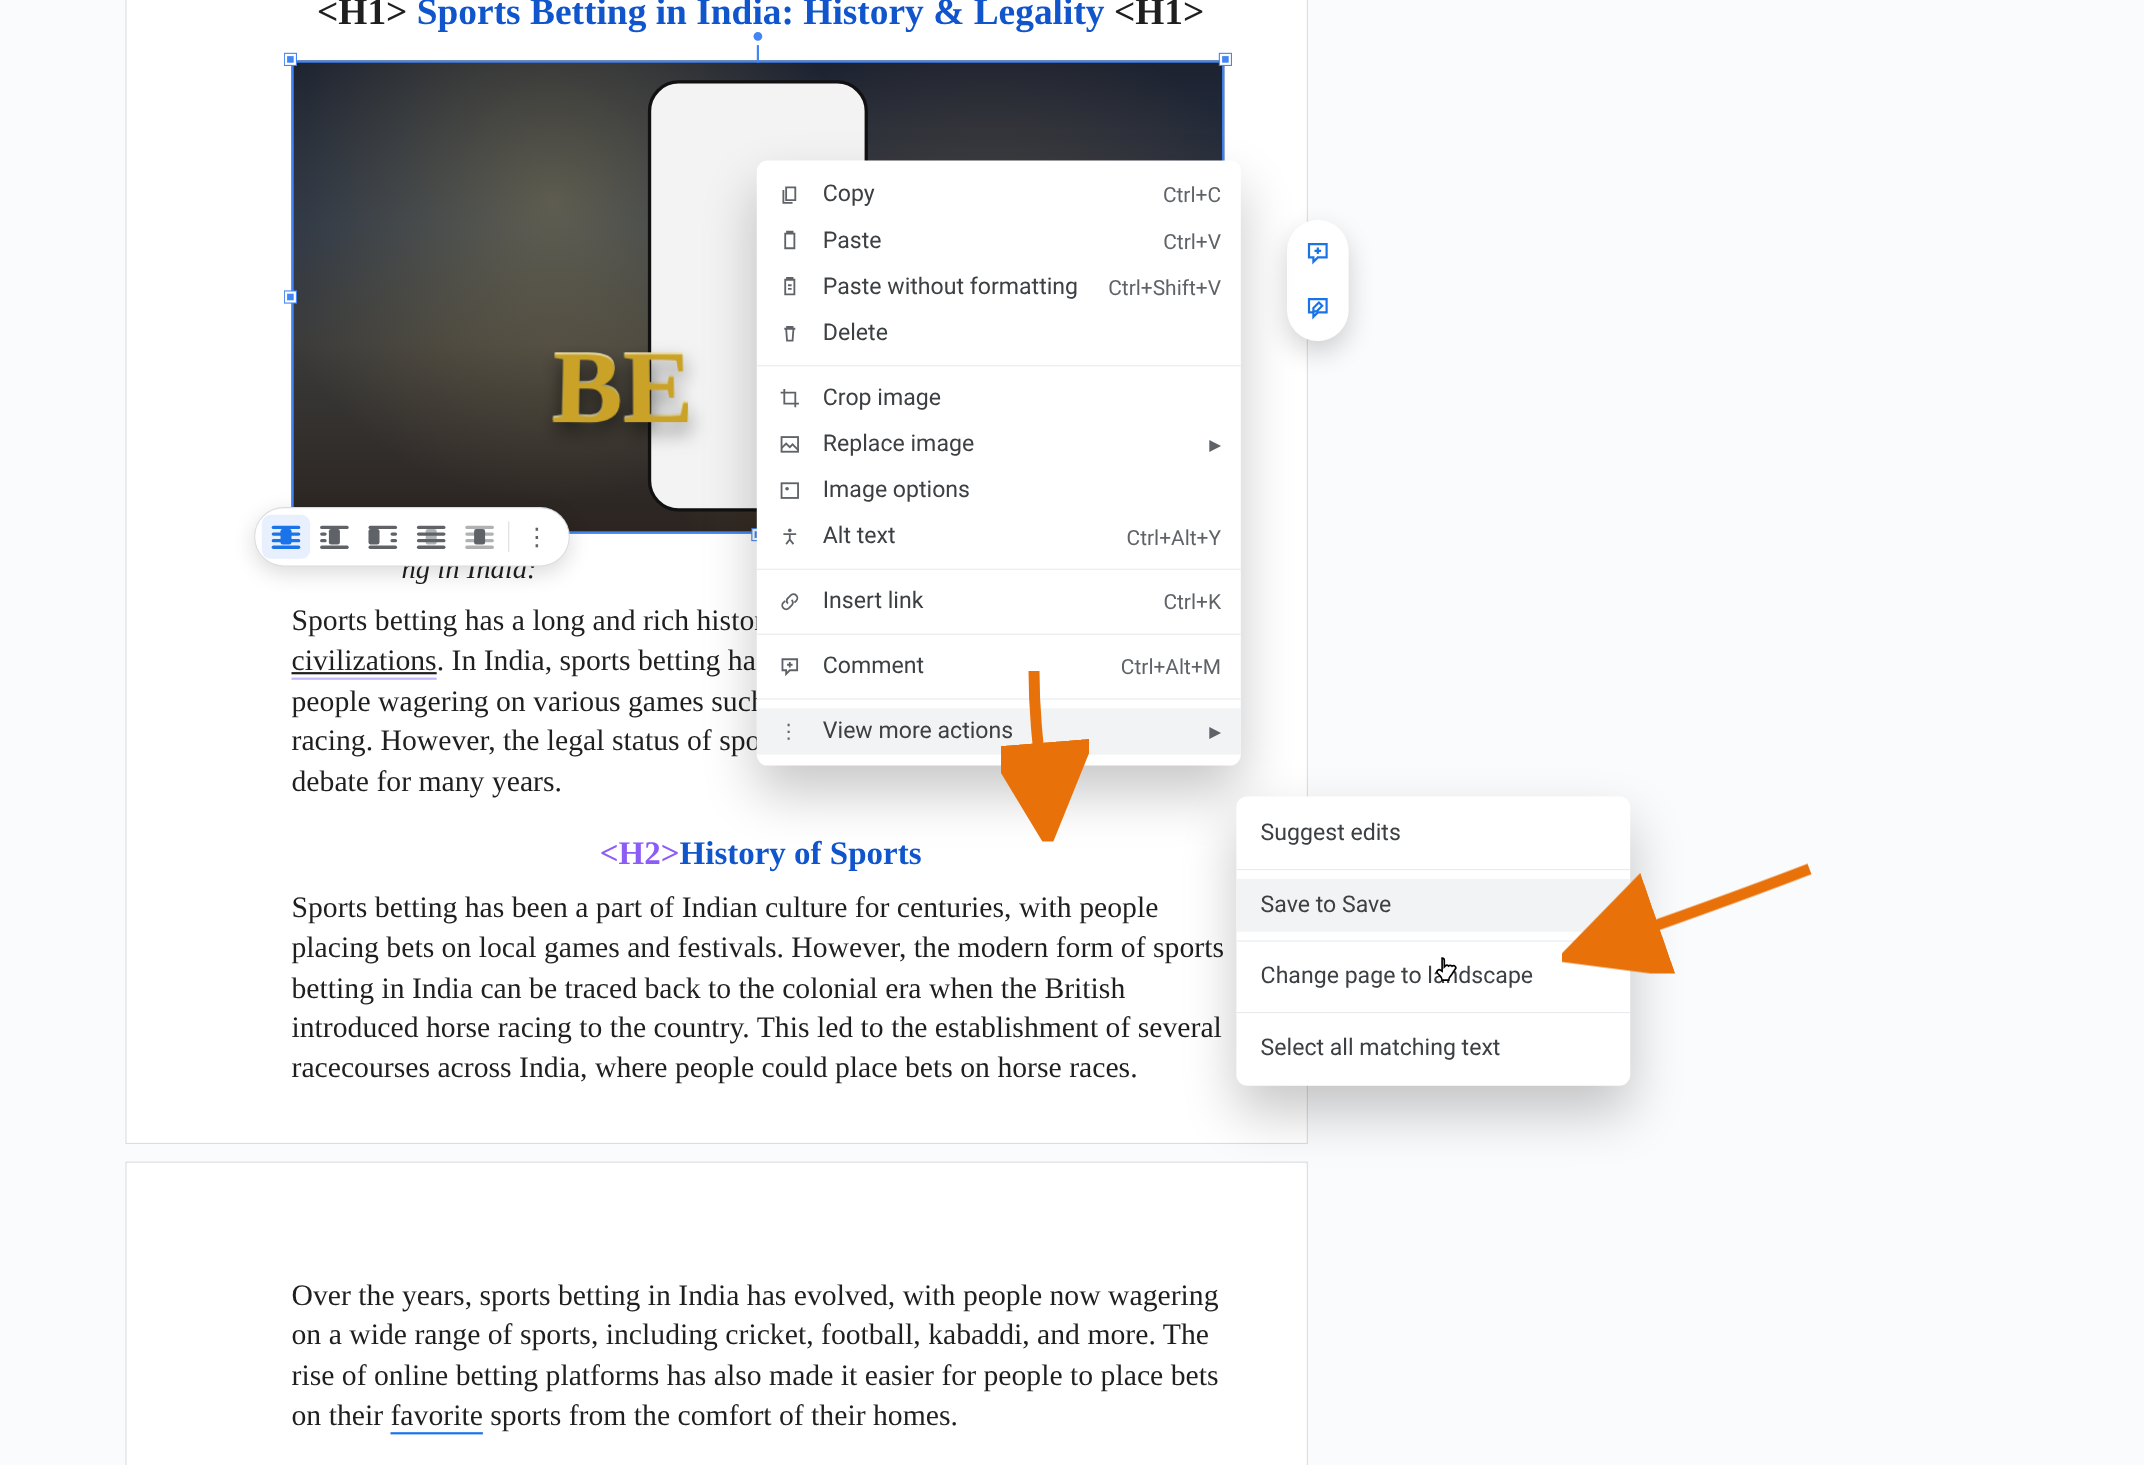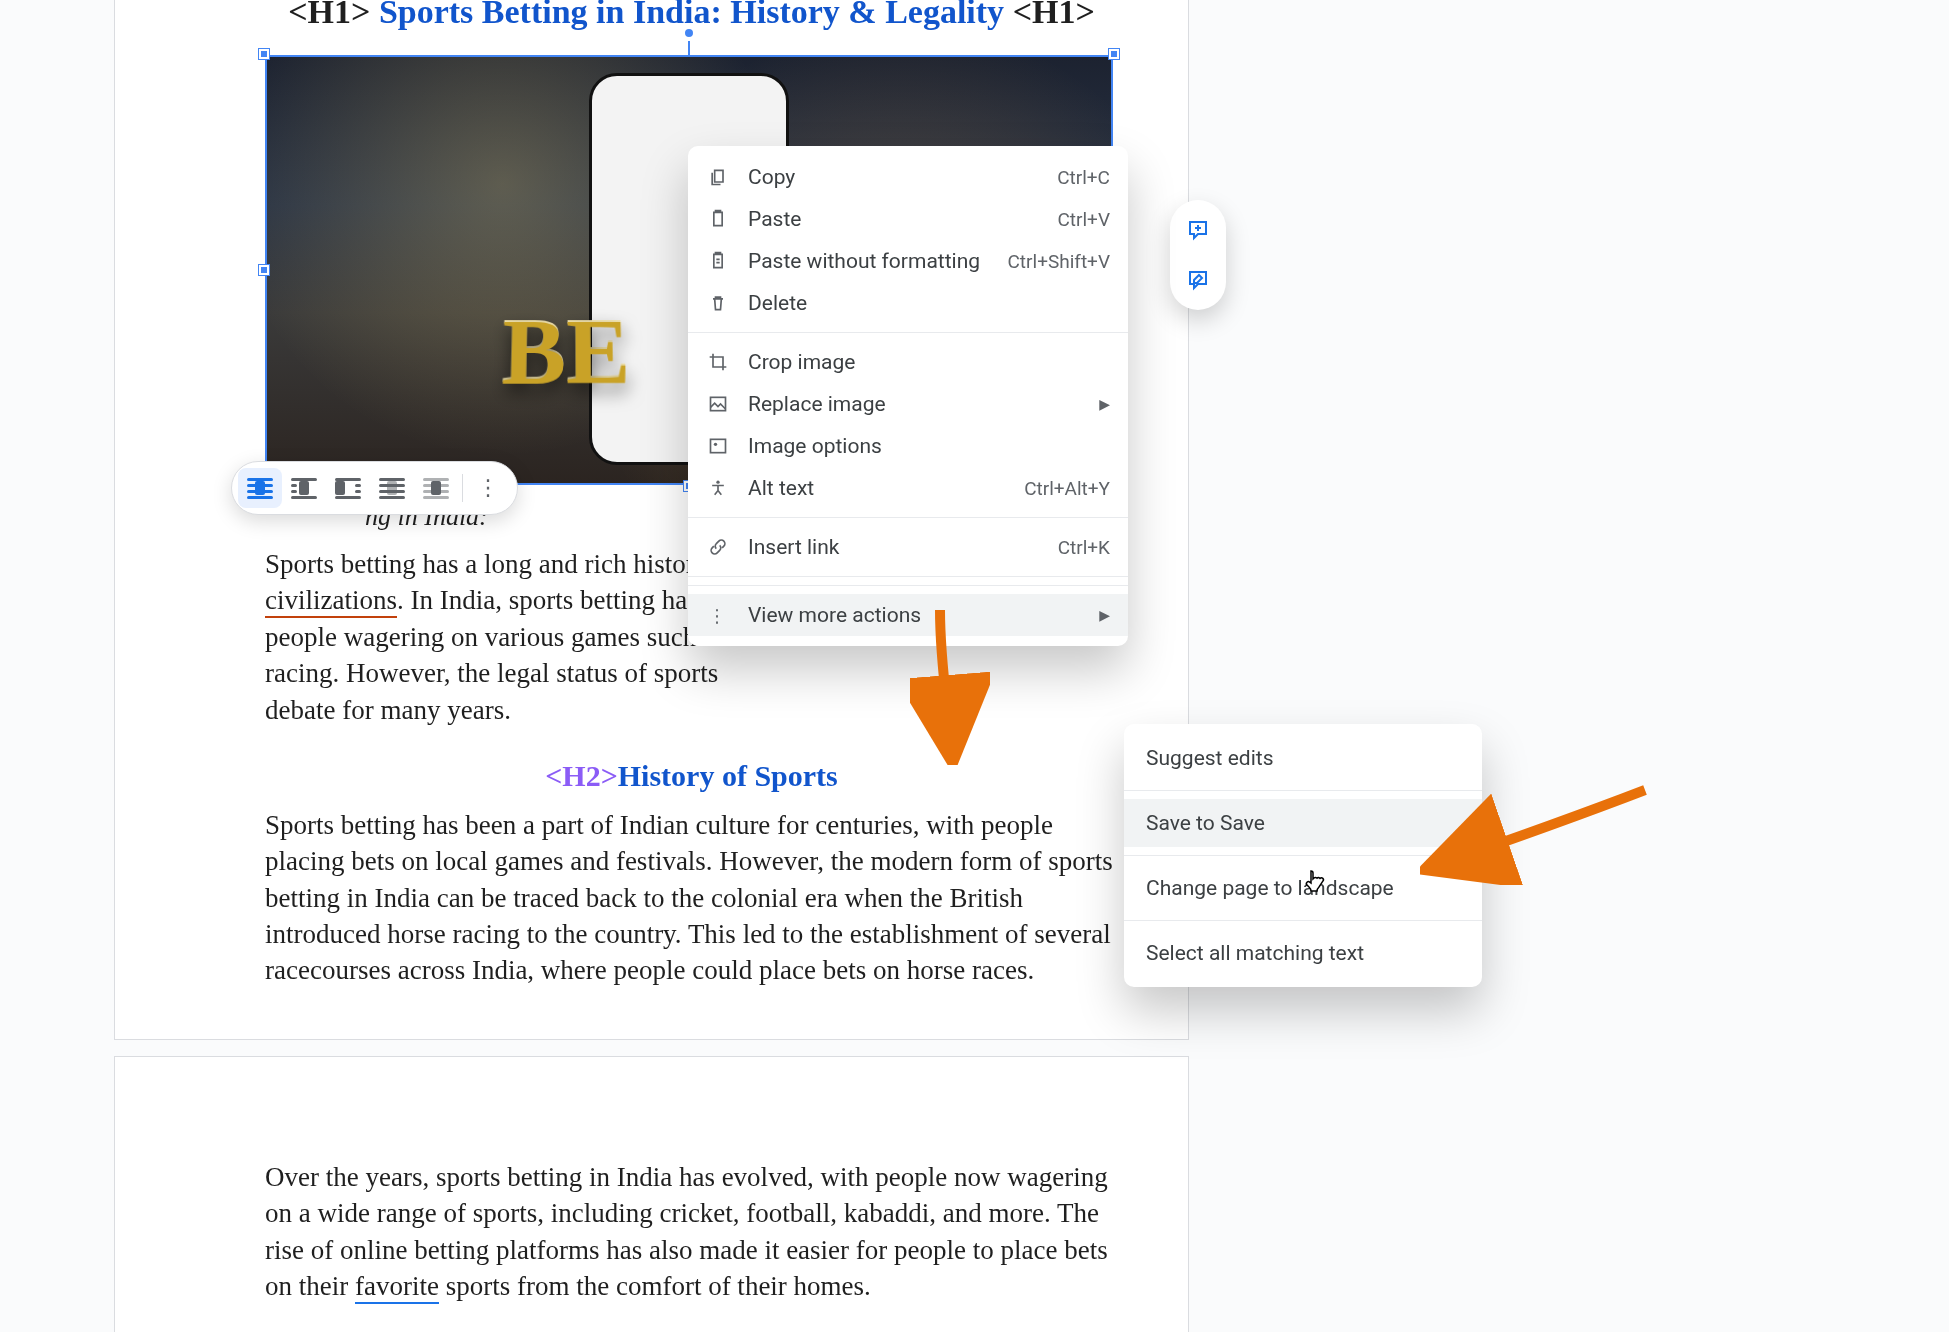--- a/index.html
+++ b/index.html
@@ -62,22 +62,23 @@
   .h2row .tag { color: #8b5cf6; }
   .h2row .link { color: var(--link2); font-weight: 700; }
 
   .para {
     font-family: "Times New Roman", serif;
     font-size: 27px;
     line-height: 1.35;
     margin: 10px 0 18px 0;
   }
   .underline-red {
-    border-bottom: 2px solid #c2410c;
+    border-bottom: 2px solid #c4b5fd;
     padding-bottom: 1px;
+    text-decoration: underline;
   }
   .underline-blue {
     border-bottom: 2px solid #1a73e8;
     padding-bottom: 1px;
   }
   .caption {
     font-family: "Times New Roman", serif;
     font-style: italic;
     font-size: 26px;
     margin: 14px 0 12px 100px;
@@ -424,20 +425,30 @@
   <div class="mi">
     <span class="ico">
         <svg width="20" height="20" viewBox="0 0 24 24">
           <path fill="none" stroke="#5f6368" stroke-width="2" d="M10 14a4 4 0 0 1 0-6l3-3a4 4 0 0 1 6 6l-2 2M14 10a4 4 0 0 1 0 6l-3 3a4 4 0 0 1-6-6l2-2"></path>
         </svg>
       </span>
     <span class="lab">Insert link</span>
     <span class="sc">Ctrl+K</span>
   </div>
   <div class="div"></div>
+  <div class="mi">
+    <span class="ico">
+        <svg width="20" height="20" viewBox="0 0 24 24">
+          <path fill="none" stroke="#5f6368" stroke-width="2" d="M20 4H4v12h4v4l4-4h8z"></path>
+          <path stroke="#5f6368" stroke-width="2" d="M12 7v6M9 10h6"></path>
+        </svg>
+      </span>
+    <span class="lab">Comment</span>
+    <span class="sc">Ctrl+Alt+M</span>
+  </div>
   <div class="div"></div>
   <div class="mi hovered">
     <span class="ico">
         <span class="threedots" style="font-size:18px">⋮</span>
       </span>
     <span class="lab">View more actions</span>
     <span class="chev">▶</span>
   </div>
 </div>
 

